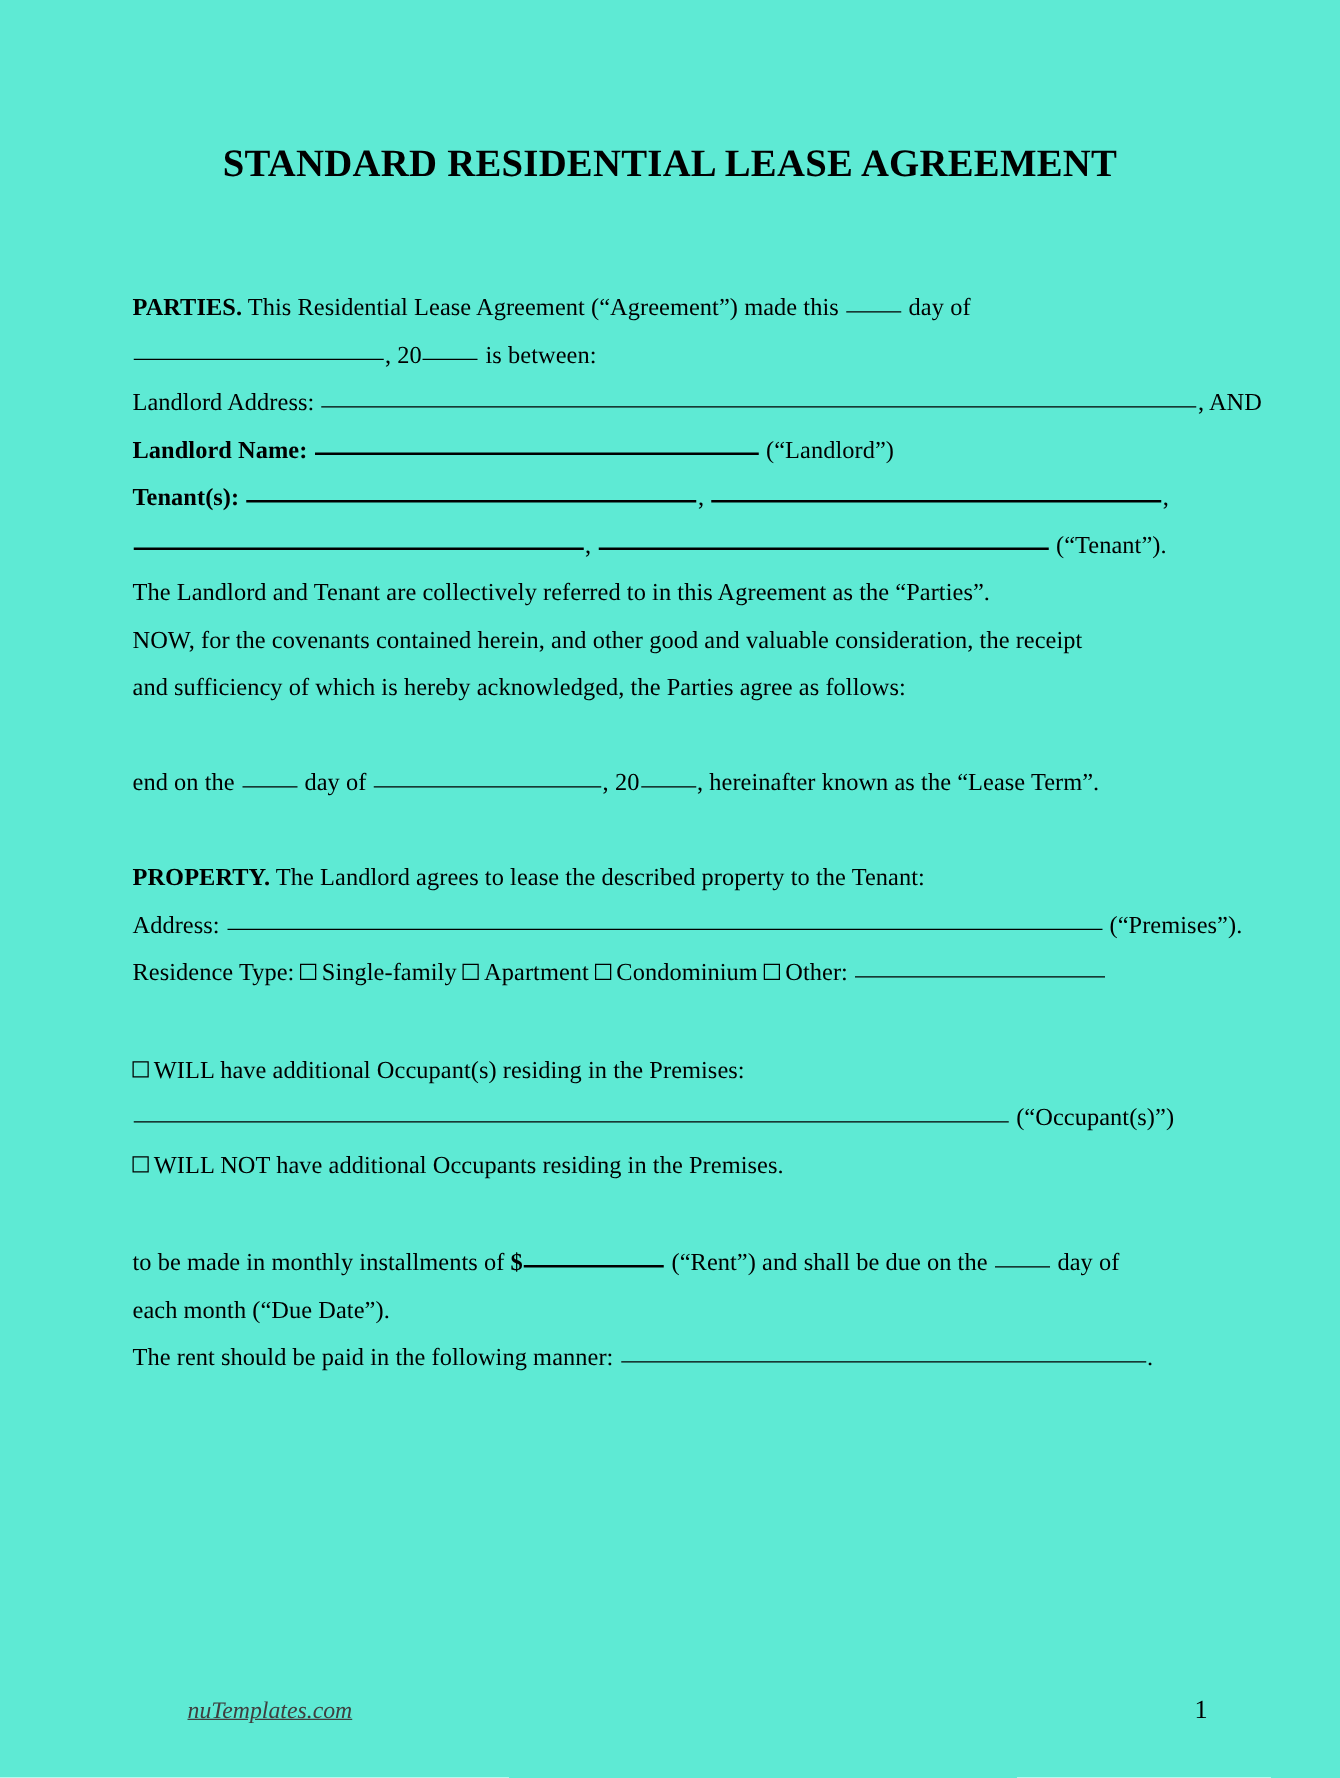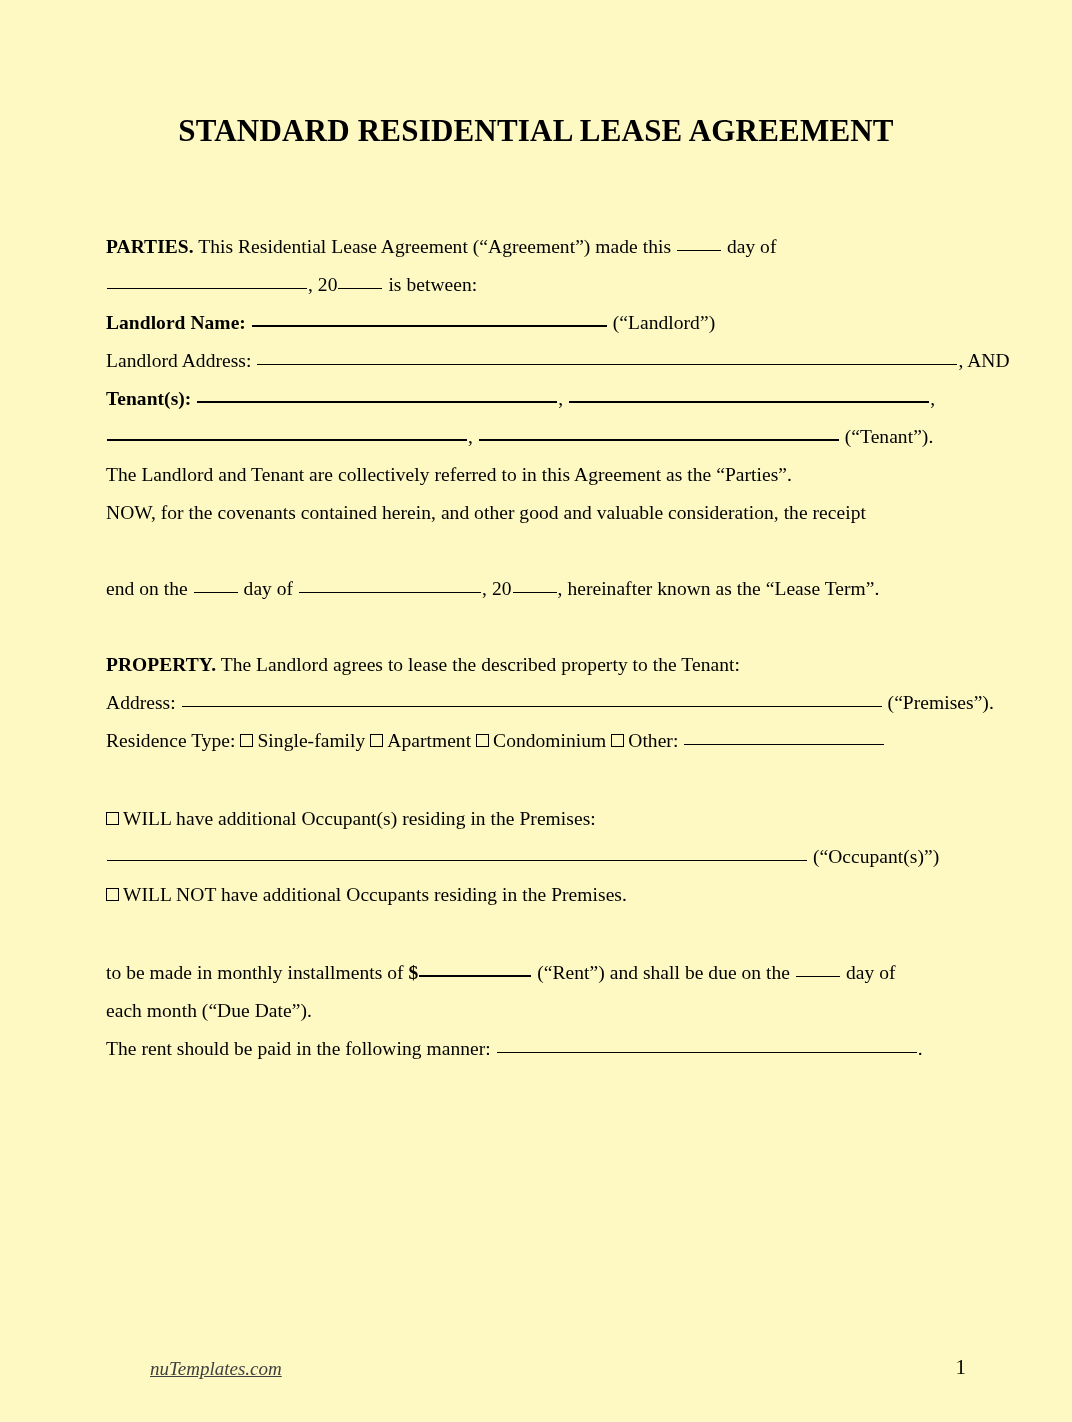--- a/index.html
+++ b/index.html
@@ -4,21 +4,21 @@
 <style>
   html, body {
     margin: 0;
     padding: 0;
     background: #ffffff;
   }
   .page {
     position: relative;
     width: 1072px;
     height: 1422px;
-    background: #fef9c3;
+    background: #5eead4;
     box-sizing: border-box;
     font-family: "Liberation Serif", "DejaVu Serif", serif;
     color: #000000;
     overflow: hidden;
   }
   .doc-title {
     position: absolute;
     top: 113px;
     left: 0;
     width: 1072px;
@@ -109,37 +109,38 @@
 
     <div class="line">
       <span class="b">PARTIES.</span><span> This Residential Lease Agreement (“Agreement”) made this </span><span class="rule r-xs"></span><span> day of </span>
     </div>
 
     <div class="line">
       <span class="rule r-md"></span><span>, 20</span><span class="rule r-xs"></span><span> is between:</span>
     </div>
 
     <div class="line">
+      <span>Landlord Address:</span> <span class="rule r-xxl"></span><span>, AND</span>
+    </div>
+
+    <div class="line">
       <span class="b">Landlord Name:</span> <span class="rule rule-b r-lg"></span> <span>(“Landlord”)</span>
-    </div>
-
-    <div class="line">
-      <span>Landlord Address:</span> <span class="rule r-xxl"></span><span>, AND</span>
     </div>
 
     <div class="line">
       <span class="b">Tenant(s):</span> <span class="rule rule-b r-tenant"></span><span>,</span> <span class="rule rule-b r-tenant"></span><span>,</span>
     </div>
 
     <div class="line">
       <span class="rule rule-b r-tenant"></span><span>,</span> <span class="rule rule-b r-tenant"></span> <span>(“Tenant”).</span>
     </div>
 
     <div class="line">The Landlord and Tenant are collectively referred to in this Agreement as the “Parties”.</div>
     <div class="line">NOW, for the covenants contained herein, and other good and valuable consideration, the receipt</div>
+    <div class="line">and sufficiency of which is hereby acknowledged, the Parties agree as follows:</div>
 
     <div class="gap-md"></div>
 
 
     <div class="line">
       <span>end on the </span><span class="rule r-xs"></span><span> day of </span><span class="rule r-mdl"></span><span>, 20</span><span class="rule r-xs"></span><span>, hereinafter known as the “Lease Term”.</span>
     </div>
 
     <div class="gap-md"></div>
 

